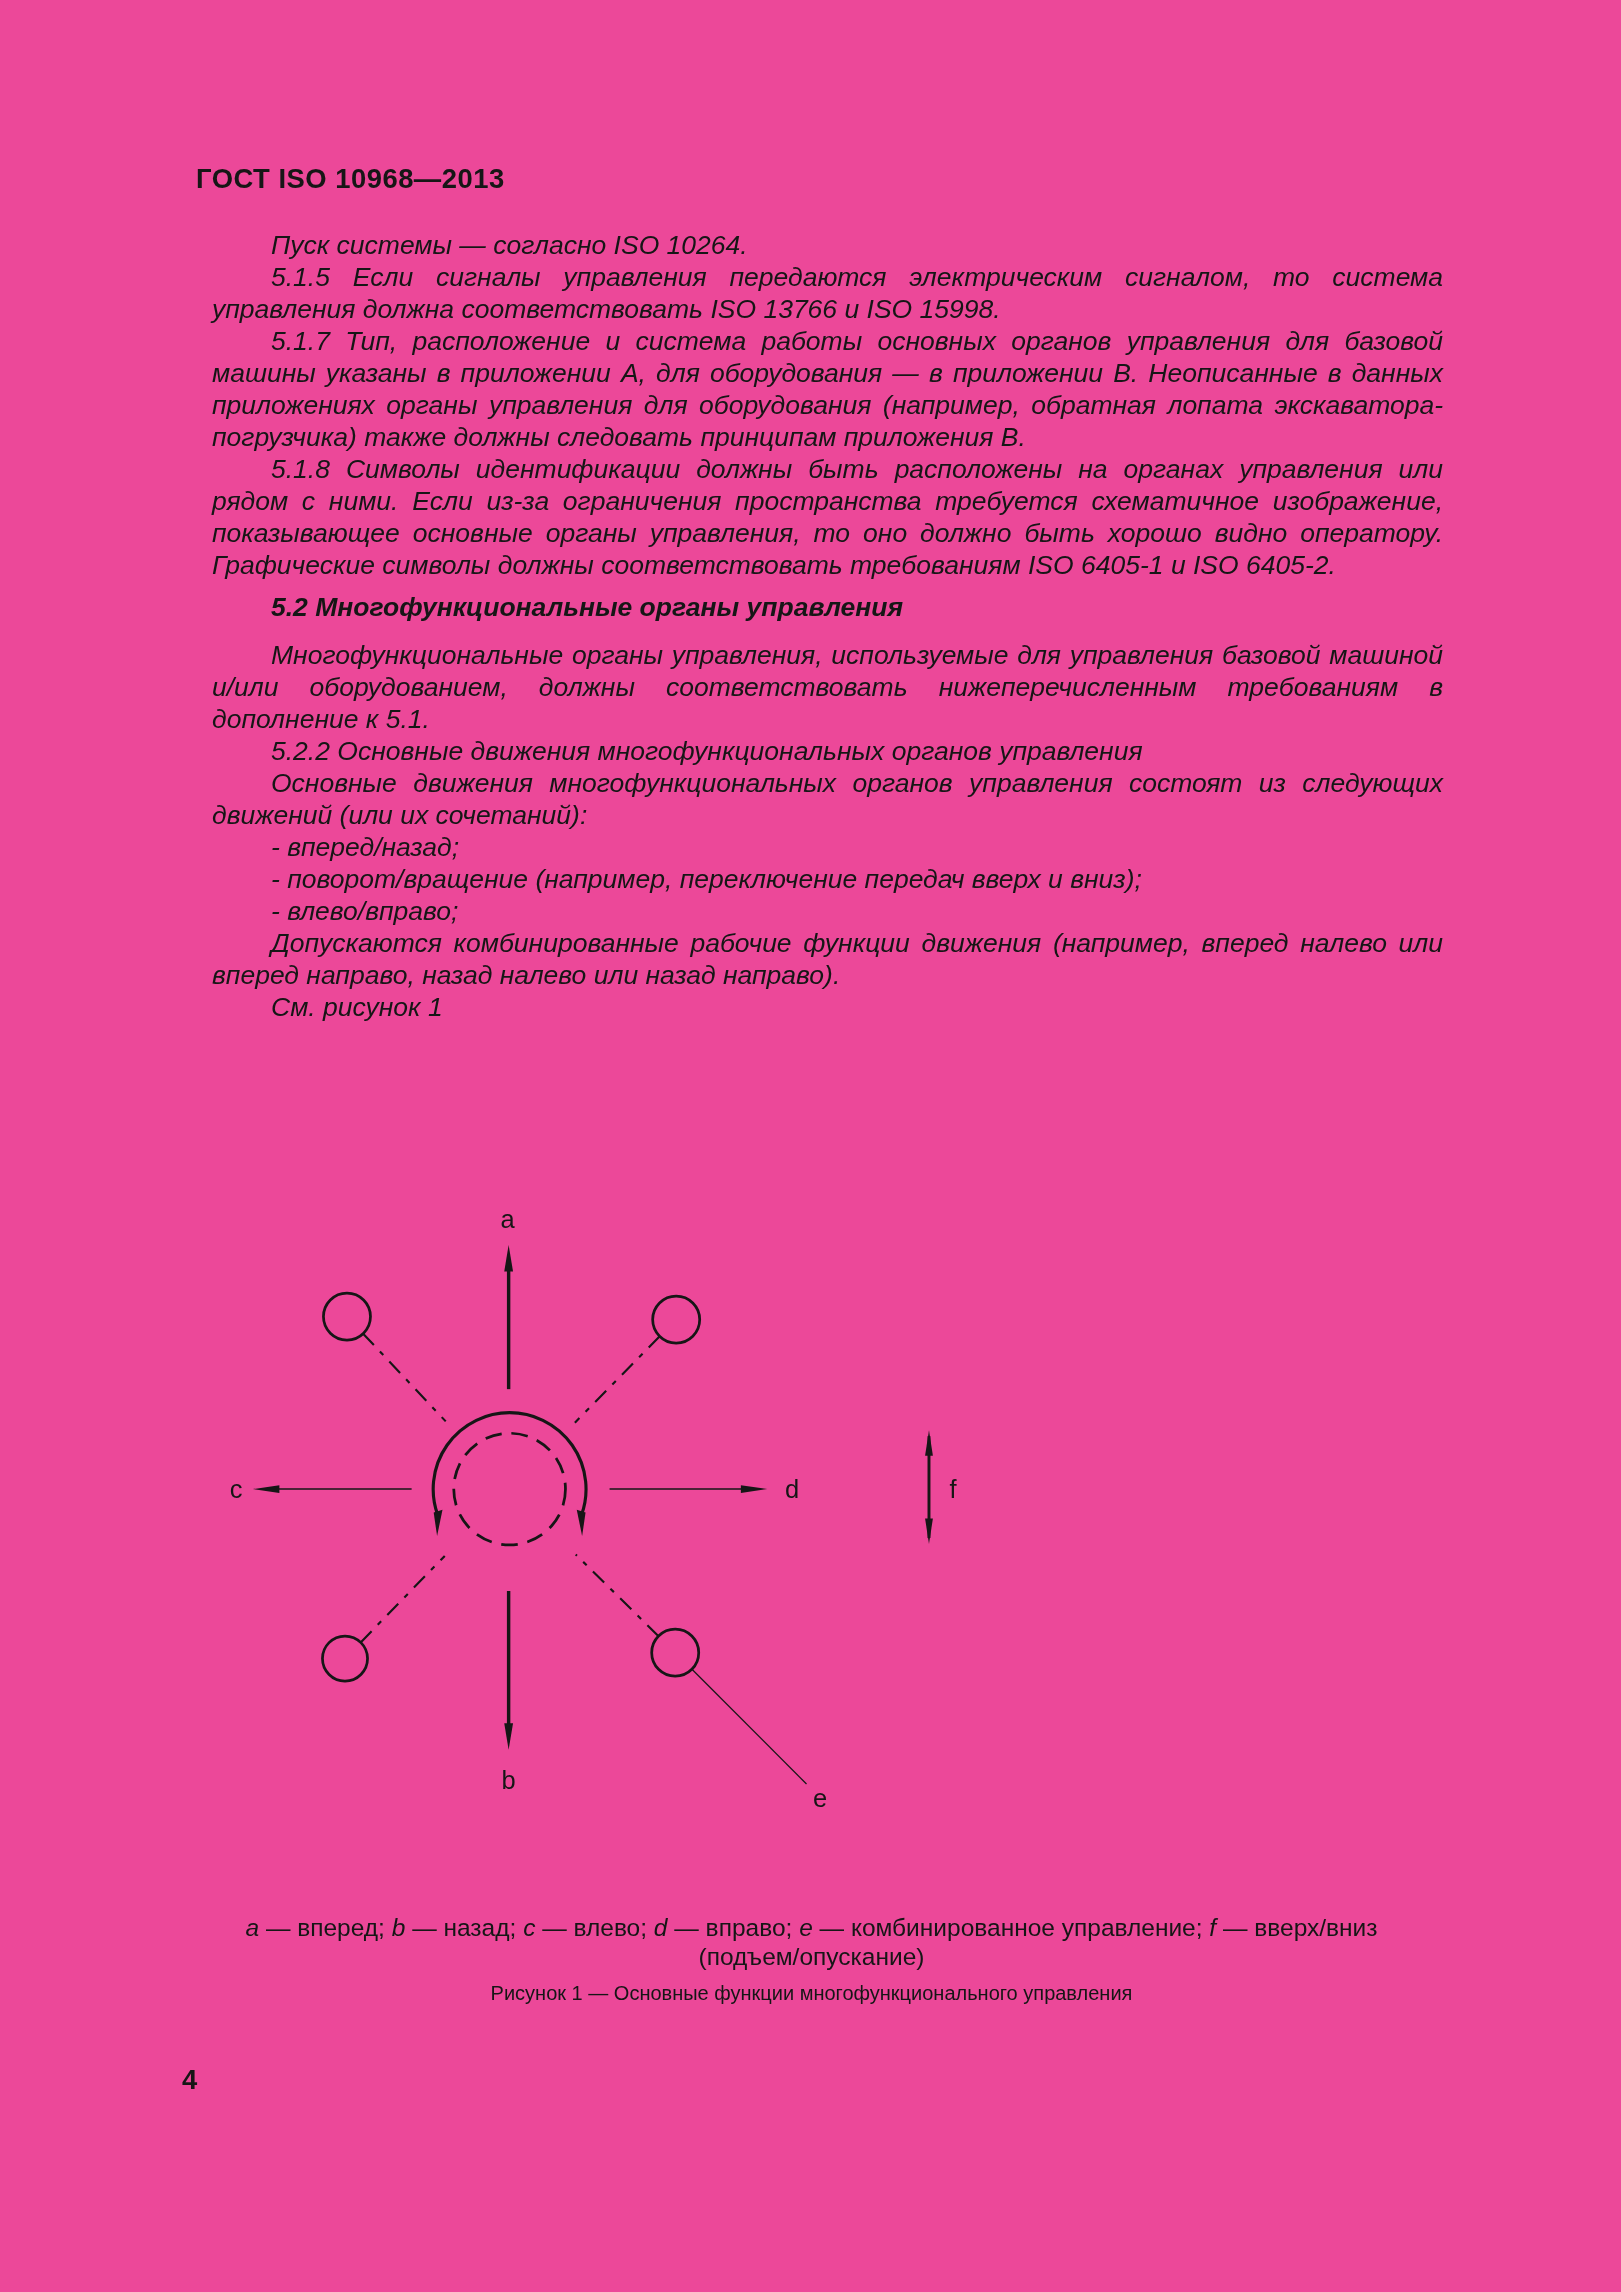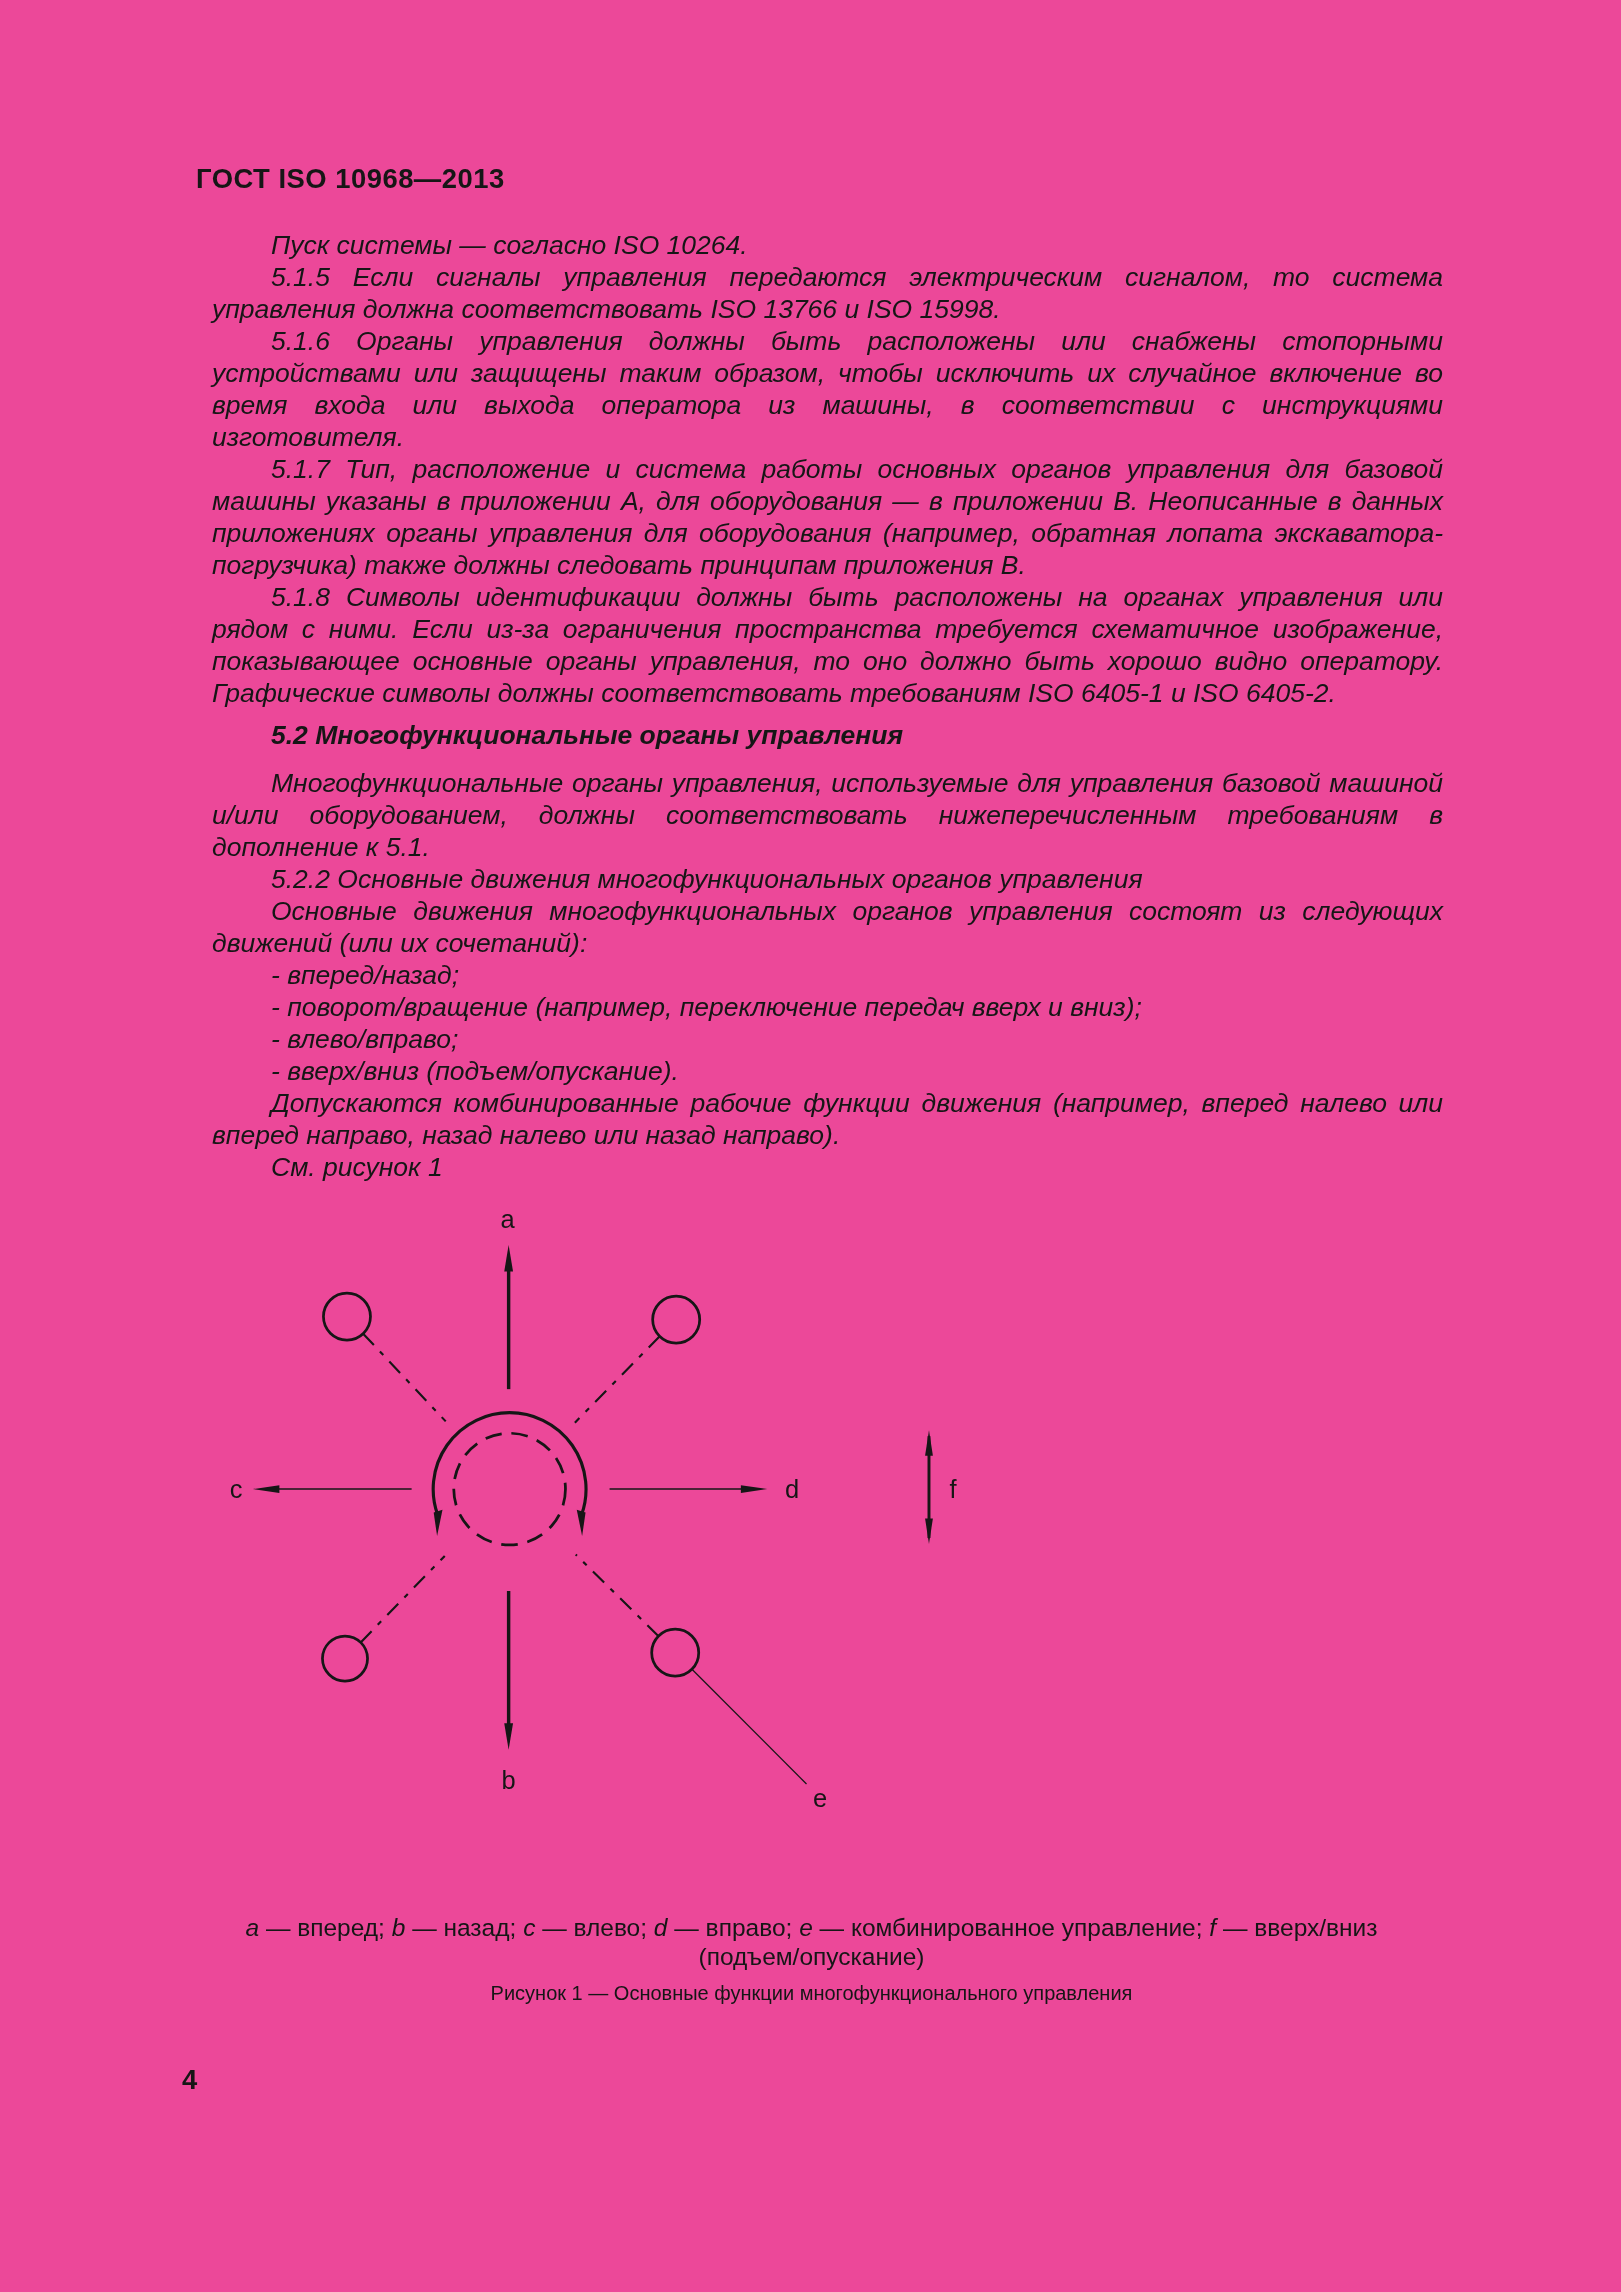--- a/index.html
+++ b/index.html
@@ -81,34 +81,32 @@
 </head>
 <body>
 
 <div class="page">
 
   <div class="doc-header">ГОСТ ISO 10968—2013</div>
 
   <div class="content">
     <p class="single">Пуск системы — согласно ISO 10264.</p>
     <p>5.1.5 Если сигналы управления передаются электрическим сигналом, то система управления должна соответствовать ISO 13766 и ISO 15998.</p>
-    <p>5.1.6 Органы управления должны быть расположены или снабжены стопорными устройствами или защищены таким образом, чтобы исключить их случайное включение во время входа или выхода оператора из машины, в соответствии с инструкциями изготовителя.</p>
     <p>5.1.7 Тип, расположение и система работы основных органов управления для базовой машины указаны в приложении А, для оборудования — в приложении В. Неописанные в данных приложениях органы управления для оборудования (например, обратная лопата экскаватора-погрузчика) также должны следовать принципам приложения В.</p>
     <p>5.1.8 Символы идентификации должны быть расположены на органах управления или рядом с ними. Если из-за ограничения пространства требуется схематичное изображение, показывающее основные органы управления, то оно должно быть хорошо видно оператору. Графические символы должны соответствовать требованиям ISO 6405-1 и ISO 6405-2.</p>
 
     <h2>5.2 Многофункциональные органы управления</h2>
 
     <p>Многофункциональные органы управления, используемые для управления базовой машиной и/или оборудованием, должны соответствовать нижеперечисленным требованиям в дополнение к 5.1.</p>
     <p class="single">5.2.2 Основные движения многофункциональных органов управления</p>
     <p>Основные движения многофункциональных органов управления состоят из следующих движений (или их сочетаний):</p>
 
     <p class="single">- вперед/назад;</p>
     <p class="single">- поворот/вращение (например, переключение передач вверх и вниз);</p>
     <p class="single">- влево/вправо;</p>
-    <p class="single">- вверх/вниз (подъем/опускание).</p>
 
     <p>Допускаются комбинированные рабочие функции движения (например, вперед налево или вперед направо, назад налево или назад направо).</p>
     <p class="single">См. рисунок 1</p>
   </div>
 
   <div class="figure-wrap">
     <svg width="804" height="632" viewBox="0 0 820 645" stroke-linecap="butt" fill="none">
 
       <circle cx="330" cy="294" r="57" stroke="#161616" stroke-width="2.8" stroke-dasharray="17 10"></circle>
 

